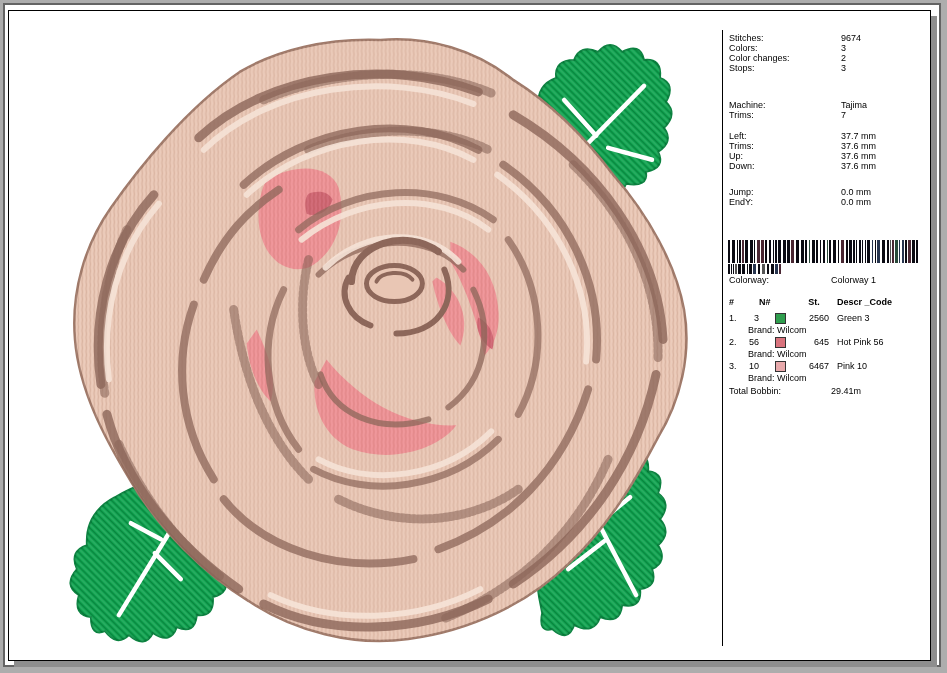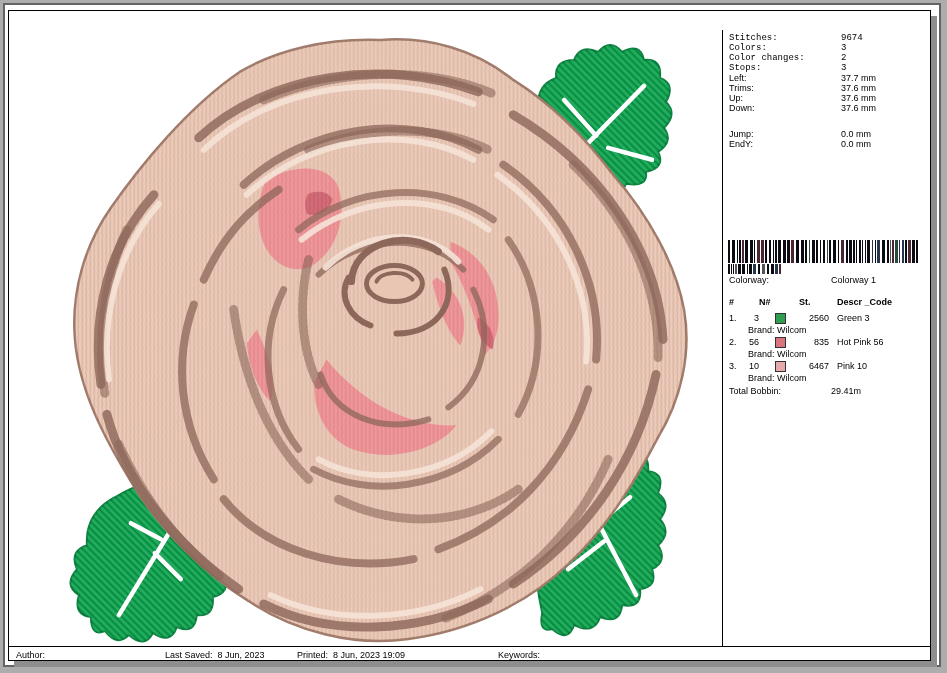--- a/index.html
+++ b/index.html
@@ -34,21 +34,21 @@
   .bc{position:absolute;font-size:0;line-height:0;overflow:hidden;background:#fff}
   .bc span{display:inline-block;height:100%;vertical-align:top}
   #bc1{left:5px;top:210px;width:192px;height:23px}
   #bc2{left:5px;top:234px;width:58px;height:10px}
   .colorway-row{position:absolute;left:0;top:245px;width:100%;height:11px}
   .colorway-row .lbl{position:absolute;left:6px}
   .colorway-row .val{position:absolute;left:108px}
   .thead{position:absolute;left:0;top:267px;width:100%;height:12px;font-weight:bold}
   .thead .h-num{position:absolute;left:6px}
   .thead .h-n{position:absolute;left:36px}
-  .thead .h-st{position:absolute;left:76px;width:30px;text-align:left}
+  .thead .h-st{position:absolute;left:76px;width:30px;text-align:center}
   .thead .h-descr{position:absolute;left:114px}
   #thread-rows{position:absolute;left:0;top:283px;width:100%}
   .t-line{position:relative;height:12px;line-height:11px}
   .t-line .c-num{position:absolute;left:6px}
   .t-line .c-n{position:absolute;left:14px;width:22px;text-align:right}
   .t-line .c-swatch{position:absolute;left:52px;top:0;width:9px;height:9px;border:1px solid #333}
   .t-line .c-st{position:absolute;left:64px;width:42px;text-align:right}
   .t-line .c-descr{position:absolute;left:114px}
   .t-brand{position:relative;height:12px;line-height:11px}
   .t-brand span{position:absolute;left:25px}
@@ -197,36 +197,46 @@
             <path d="M362,296 C340,288 330,266 340,248" stroke-width="6"></path>
             <path d="M368,252 C372,242 396,240 404,250" stroke-width="4"></path>
           </g>
         </g>
       </g>
     </svg>
   </div>
 
   <div class="panel">
     <div id="stats">
-        <div class="stat-group" style="margin-bottom: 0; font-family: Liberation Mono, monospace;">
+        <div class="stat-group" style="margin-bottom: 27px;">
           <div class="stat-row">
             <span class="lbl">Stitches:</span>
             <span class="val">9674</span>
           </div>
           <div class="stat-row">
             <span class="lbl">Colors:</span>
             <span class="val">3</span>
           </div>
           <div class="stat-row">
             <span class="lbl">Color changes:</span>
             <span class="val">2</span>
           </div>
           <div class="stat-row">
             <span class="lbl">Stops:</span>
             <span class="val">3</span>
+          </div>
+        </div>
+        <div class="stat-group" style="margin-bottom: 11px;">
+          <div class="stat-row">
+            <span class="lbl">Machine:</span>
+            <span class="val">Tajima</span>
+          </div>
+          <div class="stat-row">
+            <span class="lbl">Trims:</span>
+            <span class="val">7</span>
           </div>
         </div>
         <div class="stat-group" style="margin-bottom: 16px;">
           <div class="stat-row">
             <span class="lbl">Left:</span>
             <span class="val">37.7 mm</span>
           </div>
           <div class="stat-row">
             <span class="lbl">Trims:</span>
             <span class="val">37.6 mm</span>
@@ -275,21 +285,21 @@
           <span class="c-st">2560</span>
           <span class="c-descr">Green 3</span>
         </div>
         <div class="t-brand">
           <span>Brand: Wilcom</span>
         </div>
         <div class="t-line">
           <span class="c-num">2.</span>
           <span class="c-n">56</span>
           <span class="c-swatch" style="background: rgb(217, 115, 125);"></span>
-          <span class="c-st">835</span>
+          <span class="c-st">645</span>
           <span class="c-descr">Hot Pink 56</span>
         </div>
         <div class="t-brand">
           <span>Brand: Wilcom</span>
         </div>
         <div class="t-line">
           <span class="c-num">3.</span>
           <span class="c-n">10</span>
           <span class="c-swatch" style="background: rgb(232, 169, 171);"></span>
           <span class="c-st">6467</span>
@@ -298,20 +308,14 @@
         <div class="t-brand">
           <span>Brand: Wilcom</span>
         </div>
         <div class="total-row">
           <span class="lbl">Total Bobbin:</span>
           <span class="val">29.41m</span>
         </div>
       </div>
   </div>
 
-  <div class="footer">
-    <span class="ft-author">Author:</span>
-    <span class="ft-saved">Last Saved:  8 Jun, 2023</span>
-    <span class="ft-printed">Printed:  8 Jun, 2023 19:09</span>
-    <span class="ft-keywords">Keywords:</span>
-  </div>
 
 </div>
 
 </body></html>

